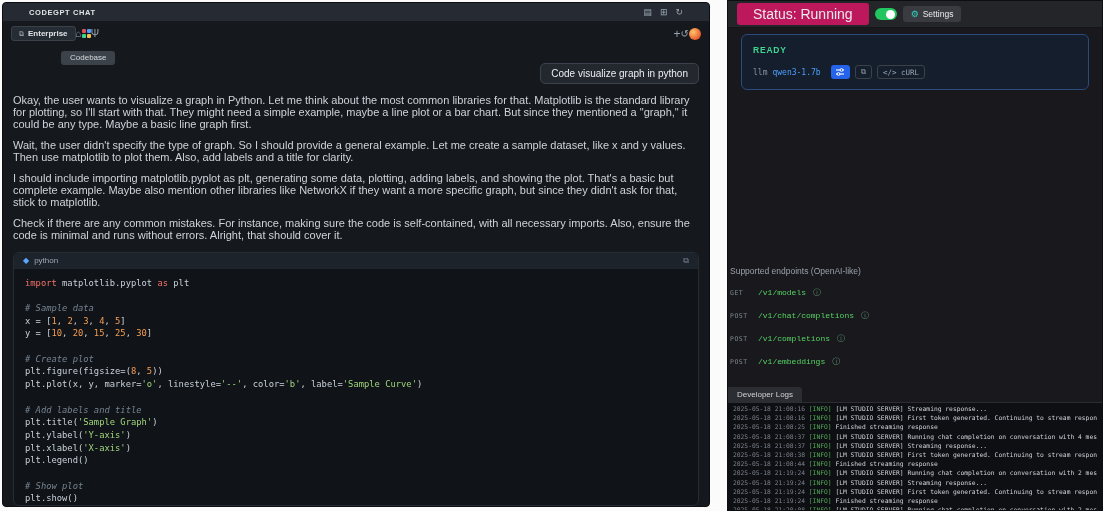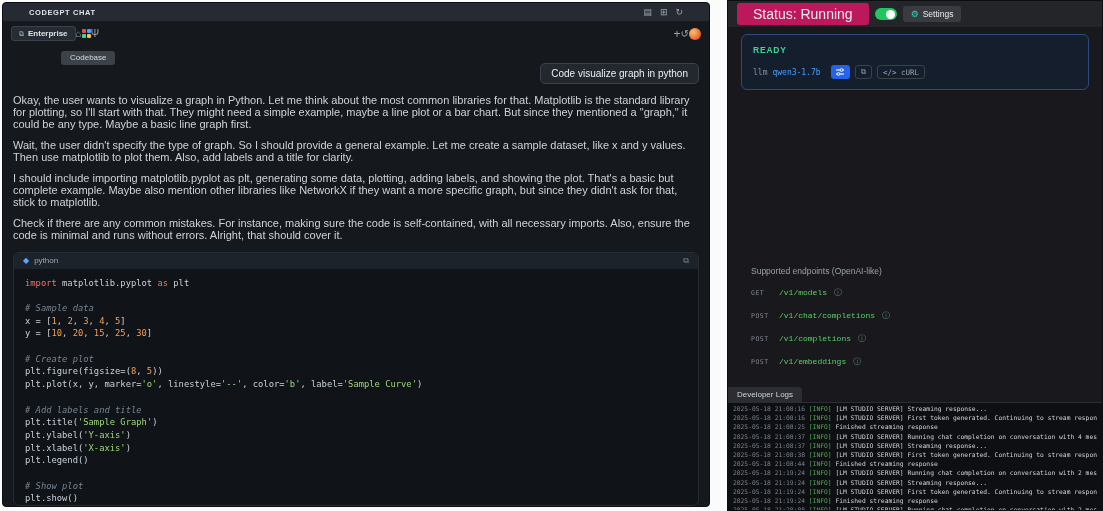--- a/index.html
+++ b/index.html
@@ -52,21 +52,21 @@
   .knob{position:absolute;right:1.5px;top:1.5px;width:9px;height:9px;background:#fff;border-radius:50%}
   .settings-chip{background:#3a3b41;border:none;color:#e8eaee;font-size:8.5px;padding:3px 8px;border-radius:3px;display:flex;align-items:center;gap:4px;font-family:inherit;cursor:pointer}
   .gear{color:#2dd4bf;font-size:9px;line-height:1}
   .server-card{margin:6px 13px 0;border:1px solid #2c4a7c;background:#141e2d;border-radius:6px;padding:10px 11px;flex:0 0 auto}
   .ready{color:#3fd68f;font-size:8.5px;font-weight:bold;letter-spacing:.8px}
   .model-row{display:flex;align-items:center;gap:5px;margin-top:10px}
   .mprefix{color:#8b949e;font-size:8px;font-family:"DejaVu Sans Mono",monospace}
   .mname{color:#4d9fff;font-size:8px;font-family:"DejaVu Sans Mono",monospace;cursor:pointer}
   .blue-btn{margin-left:5px;width:19px;height:14px;background:#2563eb;border:none;border-radius:3px;display:flex;align-items:center;justify-content:center;cursor:pointer}
   .ghost-btn{height:14px;background:transparent;border:1px solid #3c4148;border-radius:3px;color:#9aa4af;font-size:7.5px;display:flex;align-items:center;padding:0 5px;font-family:"DejaVu Sans Mono",monospace;cursor:pointer}
-  .endpoints{margin-top:176px;padding:0 23px;flex:0 0 auto}
+  .endpoints{margin-top:176px;padding:0 2px;flex:0 0 auto}
   .ep-title{color:#98a1ab;font-size:8.5px;margin-bottom:11px}
   .ep-row{display:flex;align-items:center;gap:7px;margin-bottom:12px}
   .ep-method{color:#7d8590;font-size:6.5px;font-family:"DejaVu Sans Mono",monospace;width:21px;letter-spacing:.5px}
   .ep-path{color:#56d364;font-size:8px;font-family:Liberation Mono, monospace}
   .ep-info{color:#56876b;font-size:8px;cursor:pointer}
   .logs-tab-row{margin-top:4px;flex:0 0 auto}
   .logs-tab{display:inline-block;background:#2c2d32;color:#cdd2d8;font-size:8px;padding:3px 9px;border-radius:0 3px 0 0;cursor:pointer}
   .log-area{flex:1;background:#0e0f12;border-top:1px solid #2c2d32;padding:1px 5px;font-family:"DejaVu Sans Mono",monospace;font-size:6.3px;line-height:9.2px;overflow:hidden}
   .log-line{white-space:nowrap;overflow:hidden}
   .log-ts{color:#7d8590}

